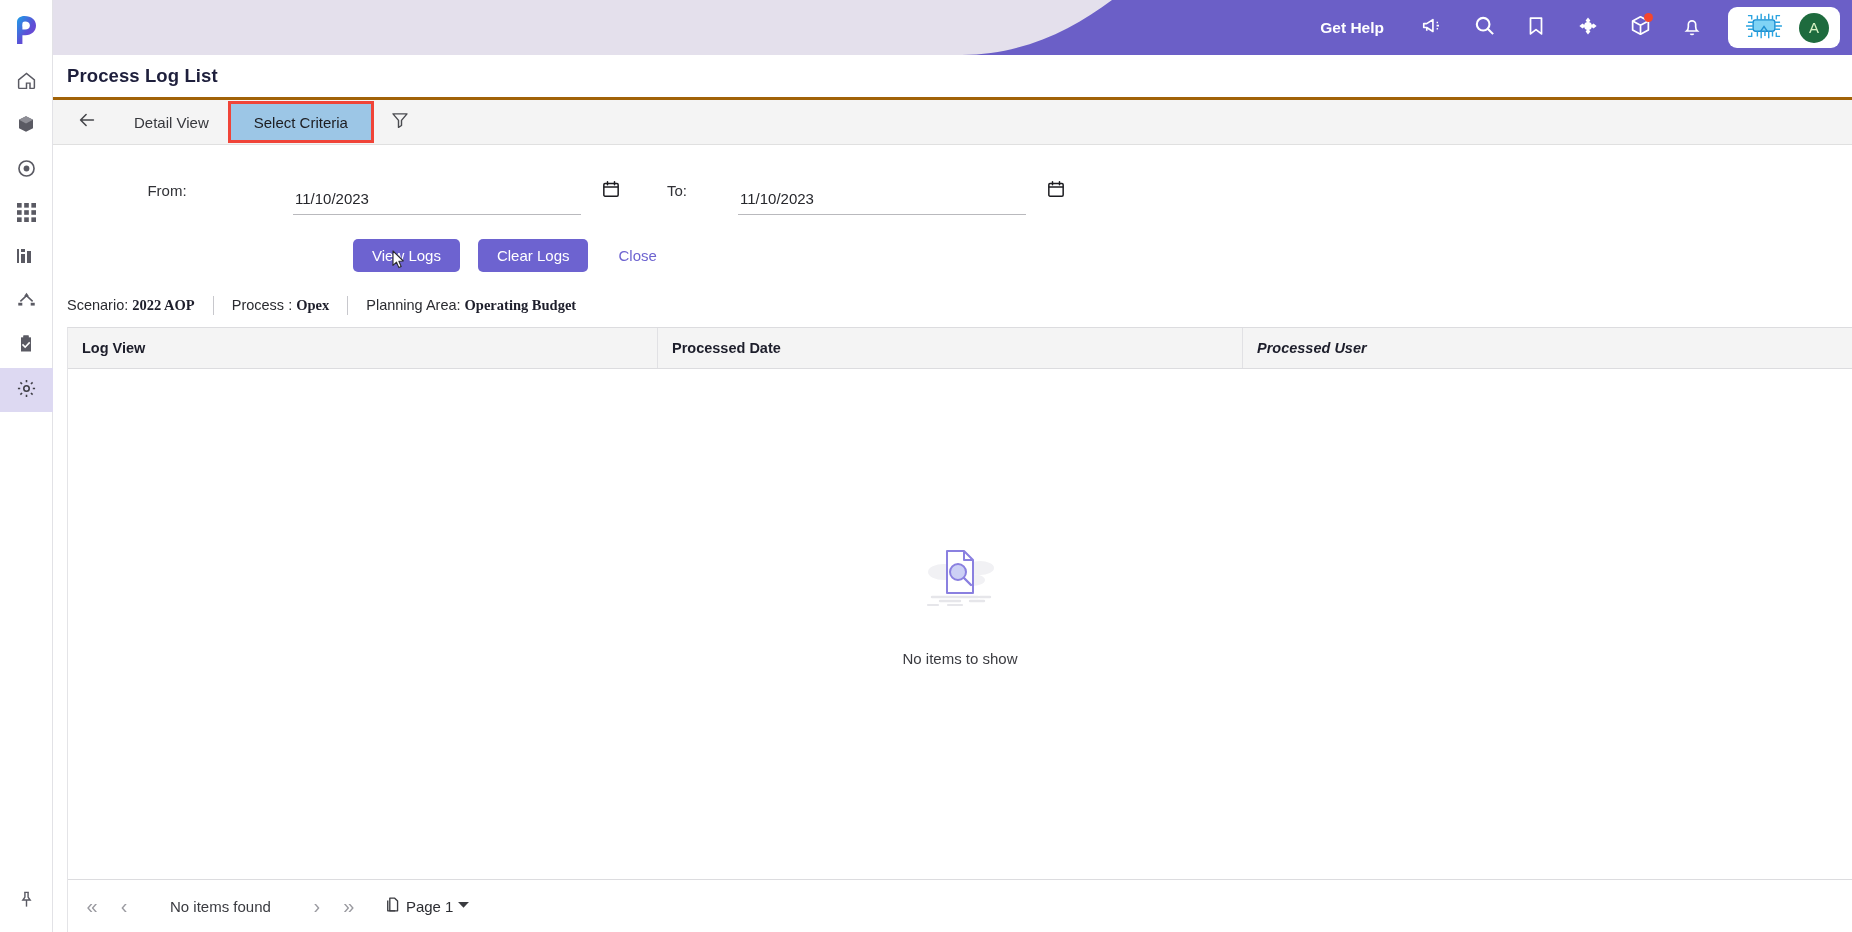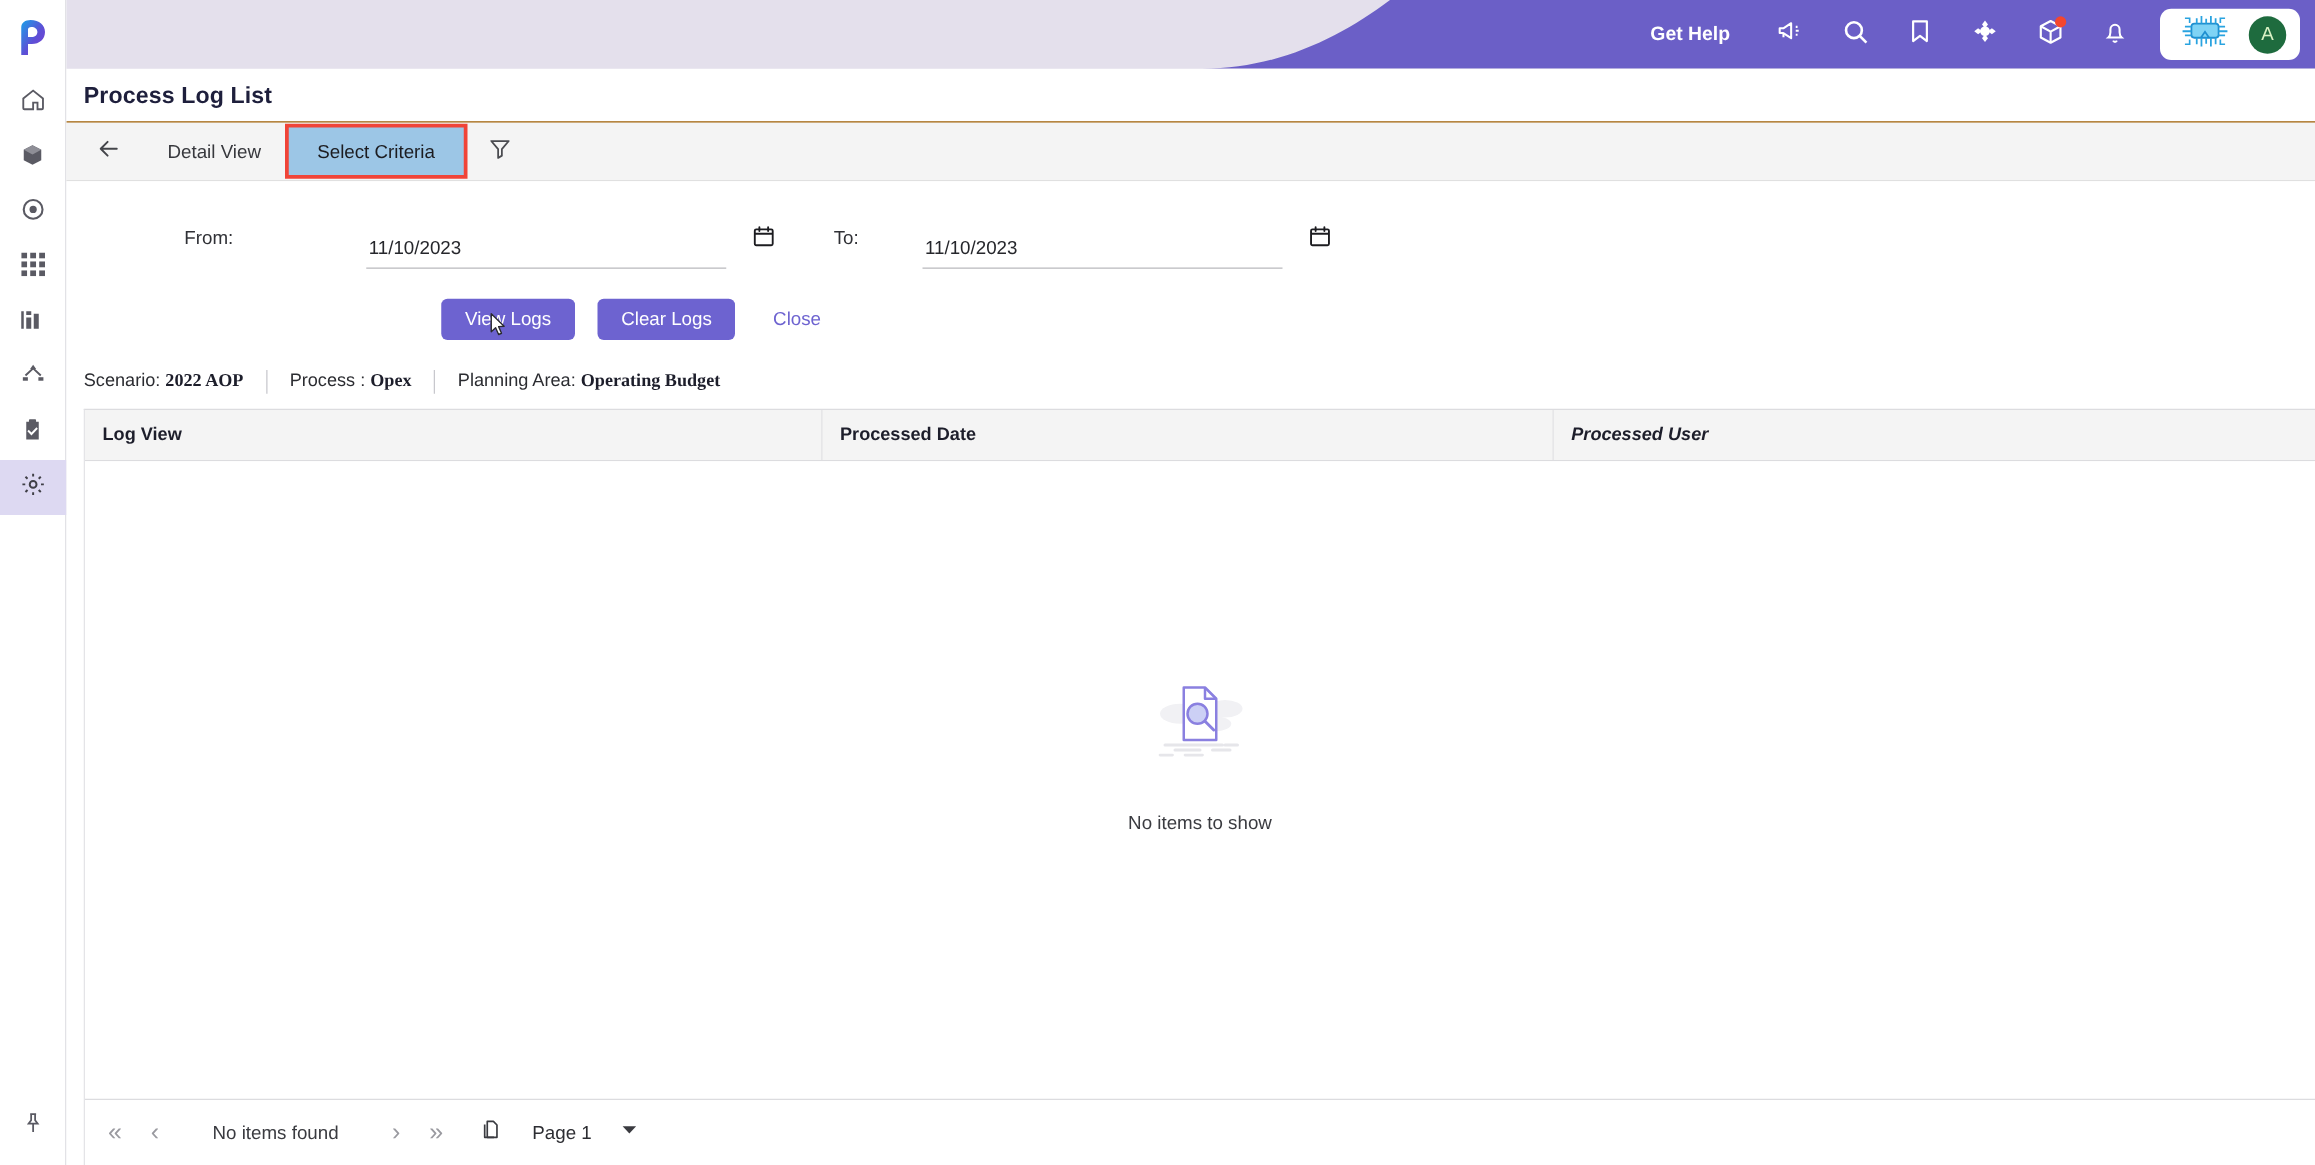--- a/index.html
+++ b/index.html
@@ -96,21 +96,21 @@
     height: 42px; background: #ffffff;
     display: flex; align-items: center;
     padding-left: 14px;
     flex: 0 0 42px;
   }
   .page-title { font-size: 18.5px; font-weight: bold; color: #1e1f3c; letter-spacing: .1px; }
 
   
   .tabstrip {
     height: 48px; background: #f4f4f4;
-    border-top: 1px solid #a16207; border-bottom: 1px solid #e0e0e0;
+    border-top: 3px solid #a16207; border-bottom: 1px solid #e0e0e0;
     display: flex; align-items: stretch;
     flex: 0 0 48px;
     padding-left: 8px;
   }
   .tab-back {
     width: 52px; display: flex; align-items: center; justify-content: center;
     color: #44454a; cursor: pointer;
   }
   .tab {
     display: flex; align-items: center; justify-content: center;
@@ -219,21 +219,21 @@
     padding-left: 8px;
     flex: 0 0 52px;
     background: #ffffff;
   }
   .pg-btn {
     width: 32px; height: 32px; display: flex; align-items: center; justify-content: center;
     color: #9a9aa0; background: none; border: none; cursor: pointer;
     font-size: 20px; font-family: "Liberation Sans", sans-serif;
   }
   .pg-label { font-size: 15px; color: #3a3b40; padding: 0 30px; white-space: nowrap; }
-  .pg-pages { display: flex; align-items: center; gap: 24px; margin-left: 18px; cursor: pointer; }
+  .pg-pages { display: flex; align-items: center; gap: 4px; margin-left: 18px; cursor: pointer; }
   .pg-pages-text { font-size: 15px; color: #2c2d32; }
 
   
   .cursor {
     position: absolute; left: 392px; top: 250px;
     width: 13px; height: 19px; pointer-events: none; z-index: 50;
   }
 </style>
 </head>
 <body>

